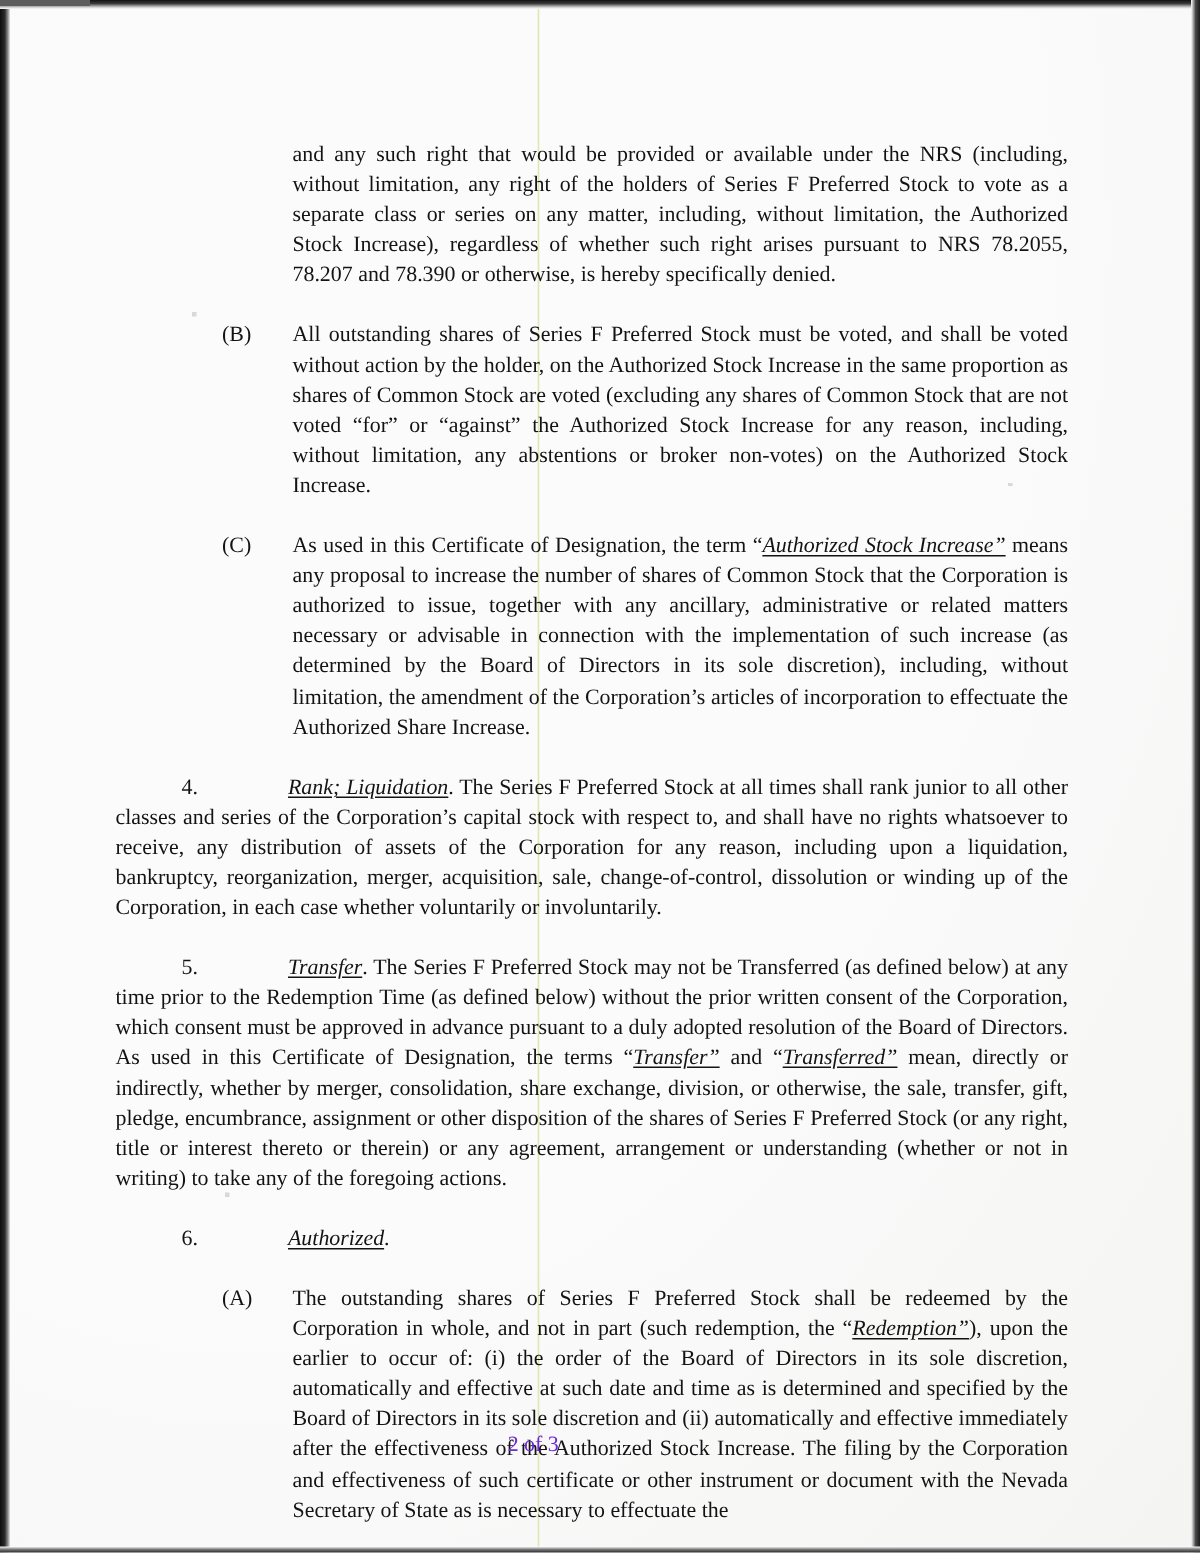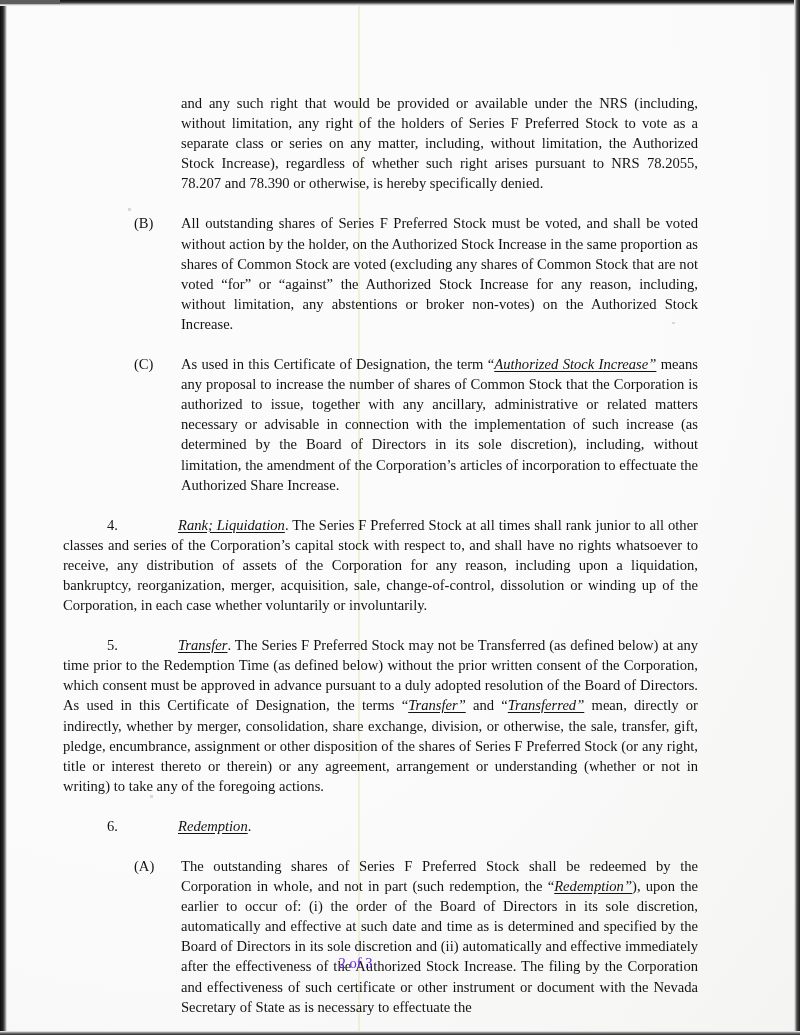--- a/index.html
+++ b/index.html
@@ -39,21 +39,21 @@
   .paper-tint {
     position: absolute; inset: 0;
     background:
       radial-gradient(ellipse at 20% 15%, rgba(250,250,248,0) 55%, rgba(238,238,236,0.55) 100%);
     pointer-events: none;
   }
 
   
   .content {
     position: absolute;
-    left: 63px;
+    left: 77px;
     top: 93px;
     width: 635px;
     font-size: 14.6px;
     line-height: 20.1px;
     text-align: justify;
     text-justify: inter-word;
   }
   p { margin: 0; }
 
   
@@ -132,21 +132,21 @@
 
     <div class="lettered">
       <span class="mark">(C)</span>
       <span class="body"><span>As used in this Certificate of Designation, the term “</span><u>Authorized Stock Increase”</u><span> means any proposal to increase the number of shares of Common Stock that the Corporation is authorized to issue, together with any ancillary, administrative or related matters necessary or advisable in connection with the implementation of such increase (as determined by the Board of Directors in its sole discretion), including, without limitation, the amendment of the Corporation’s articles of incorporation to effectuate the Authorized Share Increase.</span></span>
     </div>
 
     <p class="numbered"><span class="lead-num">4.</span><u>Rank; Liquidation</u><span>.  The Series F Preferred Stock at all times shall rank junior to all other classes and series of the Corporation’s capital stock with respect to, and shall have no rights whatsoever to receive, any distribution of assets of the Corporation for any reason, including upon a liquidation, bankruptcy, reorganization, merger, acquisition, sale, change-of-control, dissolution or winding up of the Corporation, in each case whether voluntarily or involuntarily.</span></p>
 
     <p class="numbered"><span class="lead-num">5.</span><u>Transfer</u><span>.  The Series F Preferred Stock may not be Transferred (as defined below) at any time prior to the Redemption Time (as defined below) without the prior written consent of the Corporation, which consent must be approved in advance pursuant to a duly adopted resolution of the Board of Directors. As used in this Certificate of Designation, the terms “</span><u>Transfer”</u><span> and “</span><u>Transferred”</u><span> mean, directly or indirectly, whether by merger, consolidation, share exchange, division, or otherwise, the sale, transfer, gift, pledge, encumbrance, assignment or other disposition of the shares of Series F Preferred Stock (or any right, title or interest thereto or therein) or any agreement, arrangement or understanding (whether or not in writing) to take any of the foregoing actions.</span></p>
 
-    <p class="numbered" style="text-align:left;"><span class="lead-num">6.</span><u>Redemption</u><span>.</span></p>
+    <p class="numbered" style="text-align:left;"><span class="lead-num">6.</span><u>Authorized</u><span>.</span></p>
 
     <div class="lettered">
       <span class="mark">(A)</span>
       <span class="body"><span>The outstanding shares of Series F Preferred Stock shall be redeemed by the Corporation in whole, and not in part (such redemption, the “</span><u>Redemption”</u><span>), upon the earlier to occur of:  (i) the order of the Board of Directors in its sole discretion, automatically and effective at such date and time as is determined and specified by the Board of Directors in its sole discretion and (ii) automatically and effective immediately after the effectiveness of the Authorized Stock Increase.  The filing by the Corporation and effectiveness of such certificate or other instrument or document with the Nevada Secretary of State as is necessary to effectuate the</span></span>
     </div>
 
   </div>
 
   <div class="footer">2 of 3</div>
 

